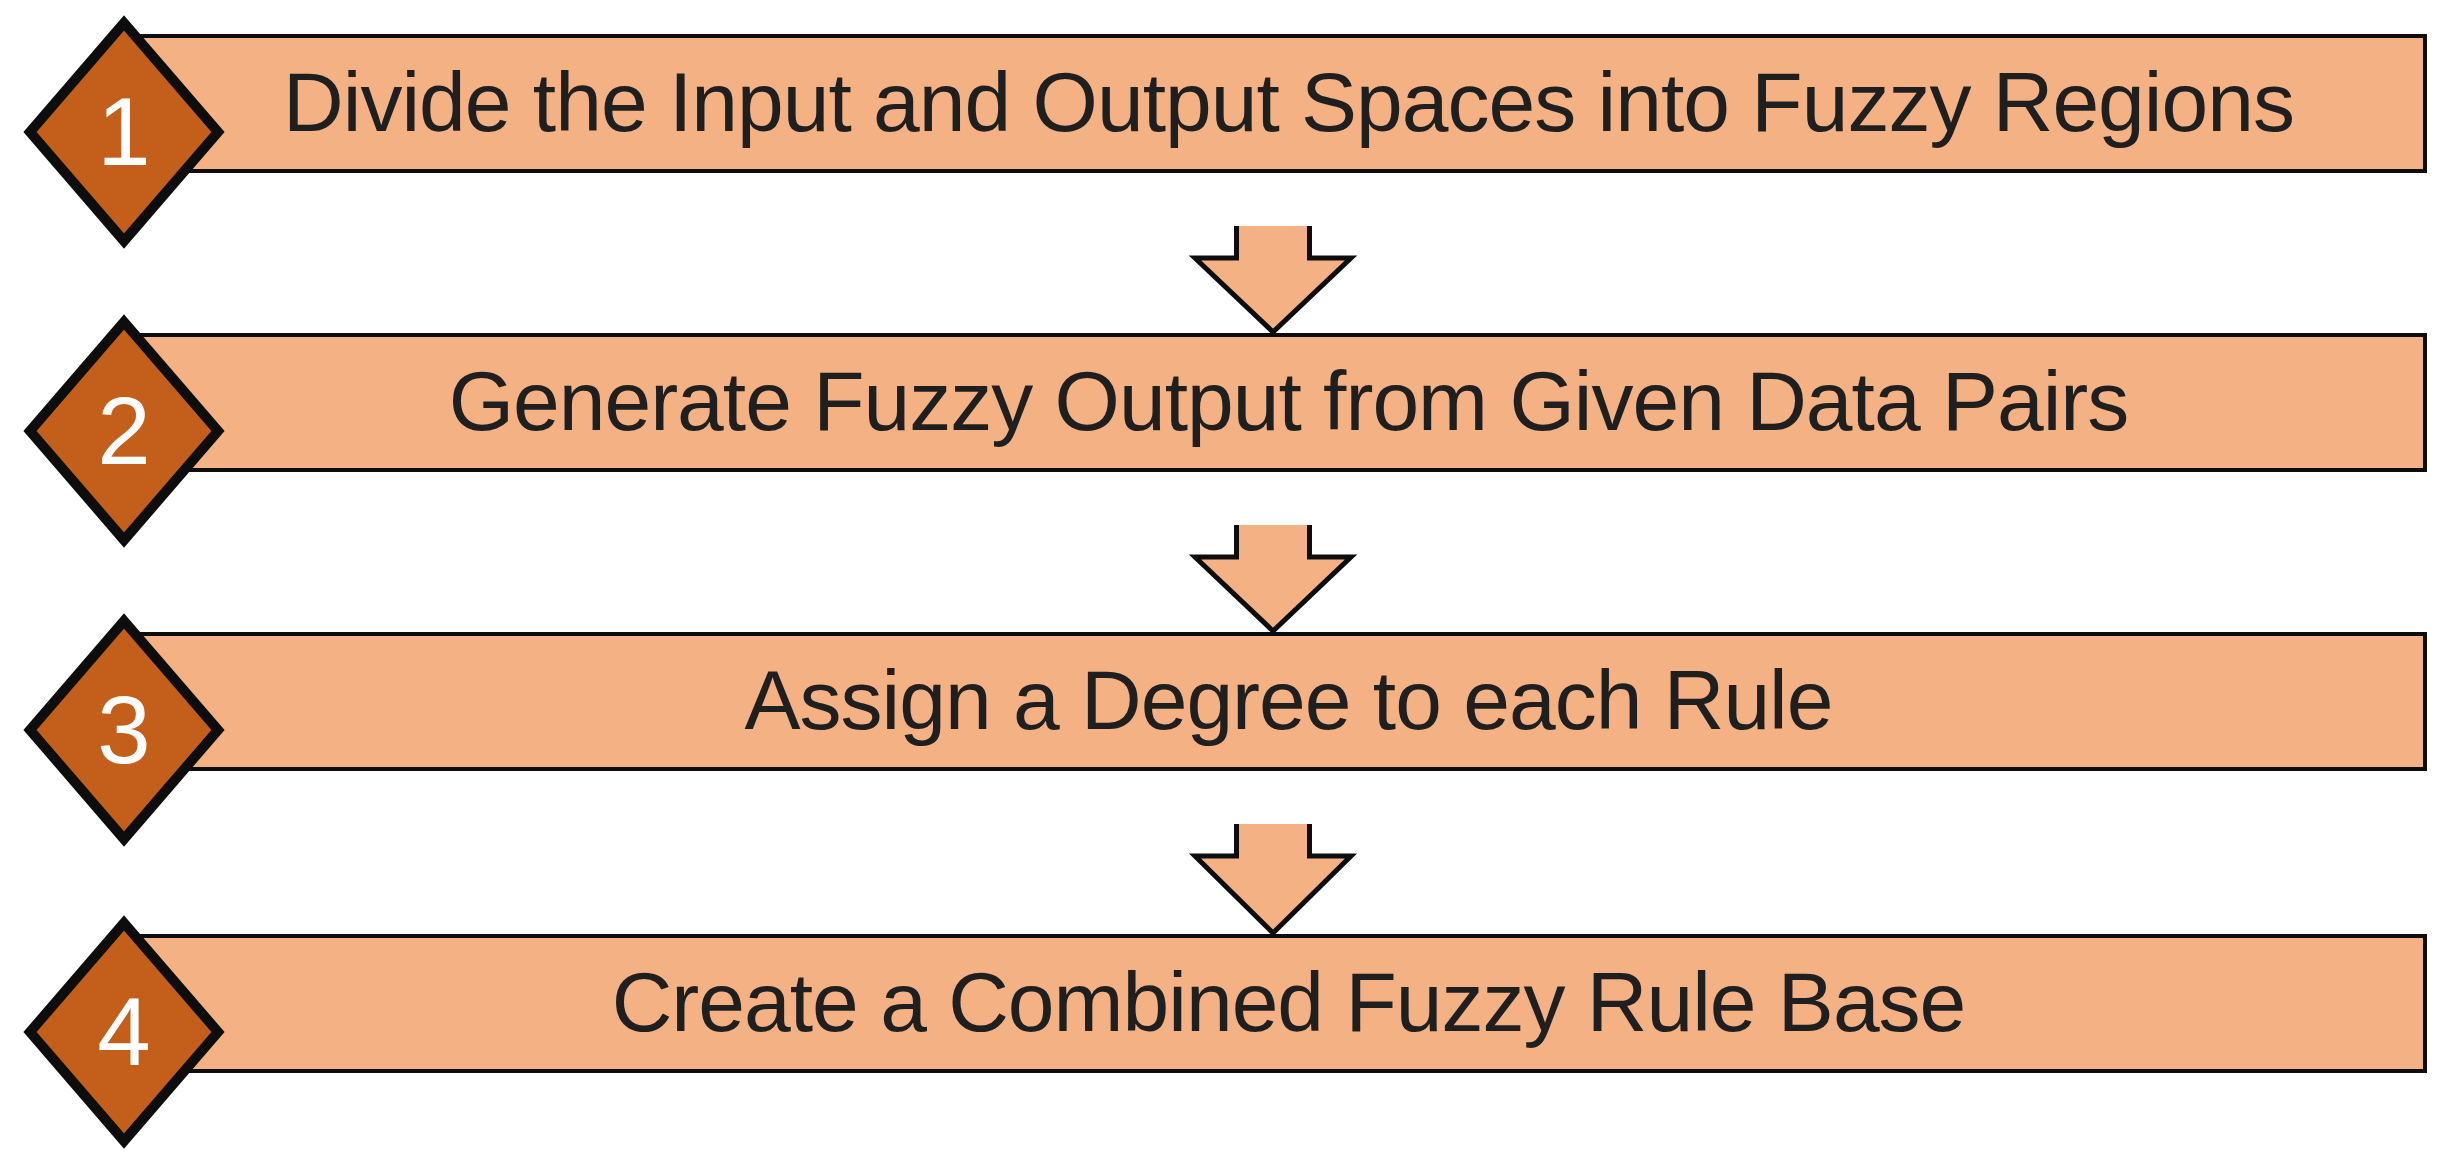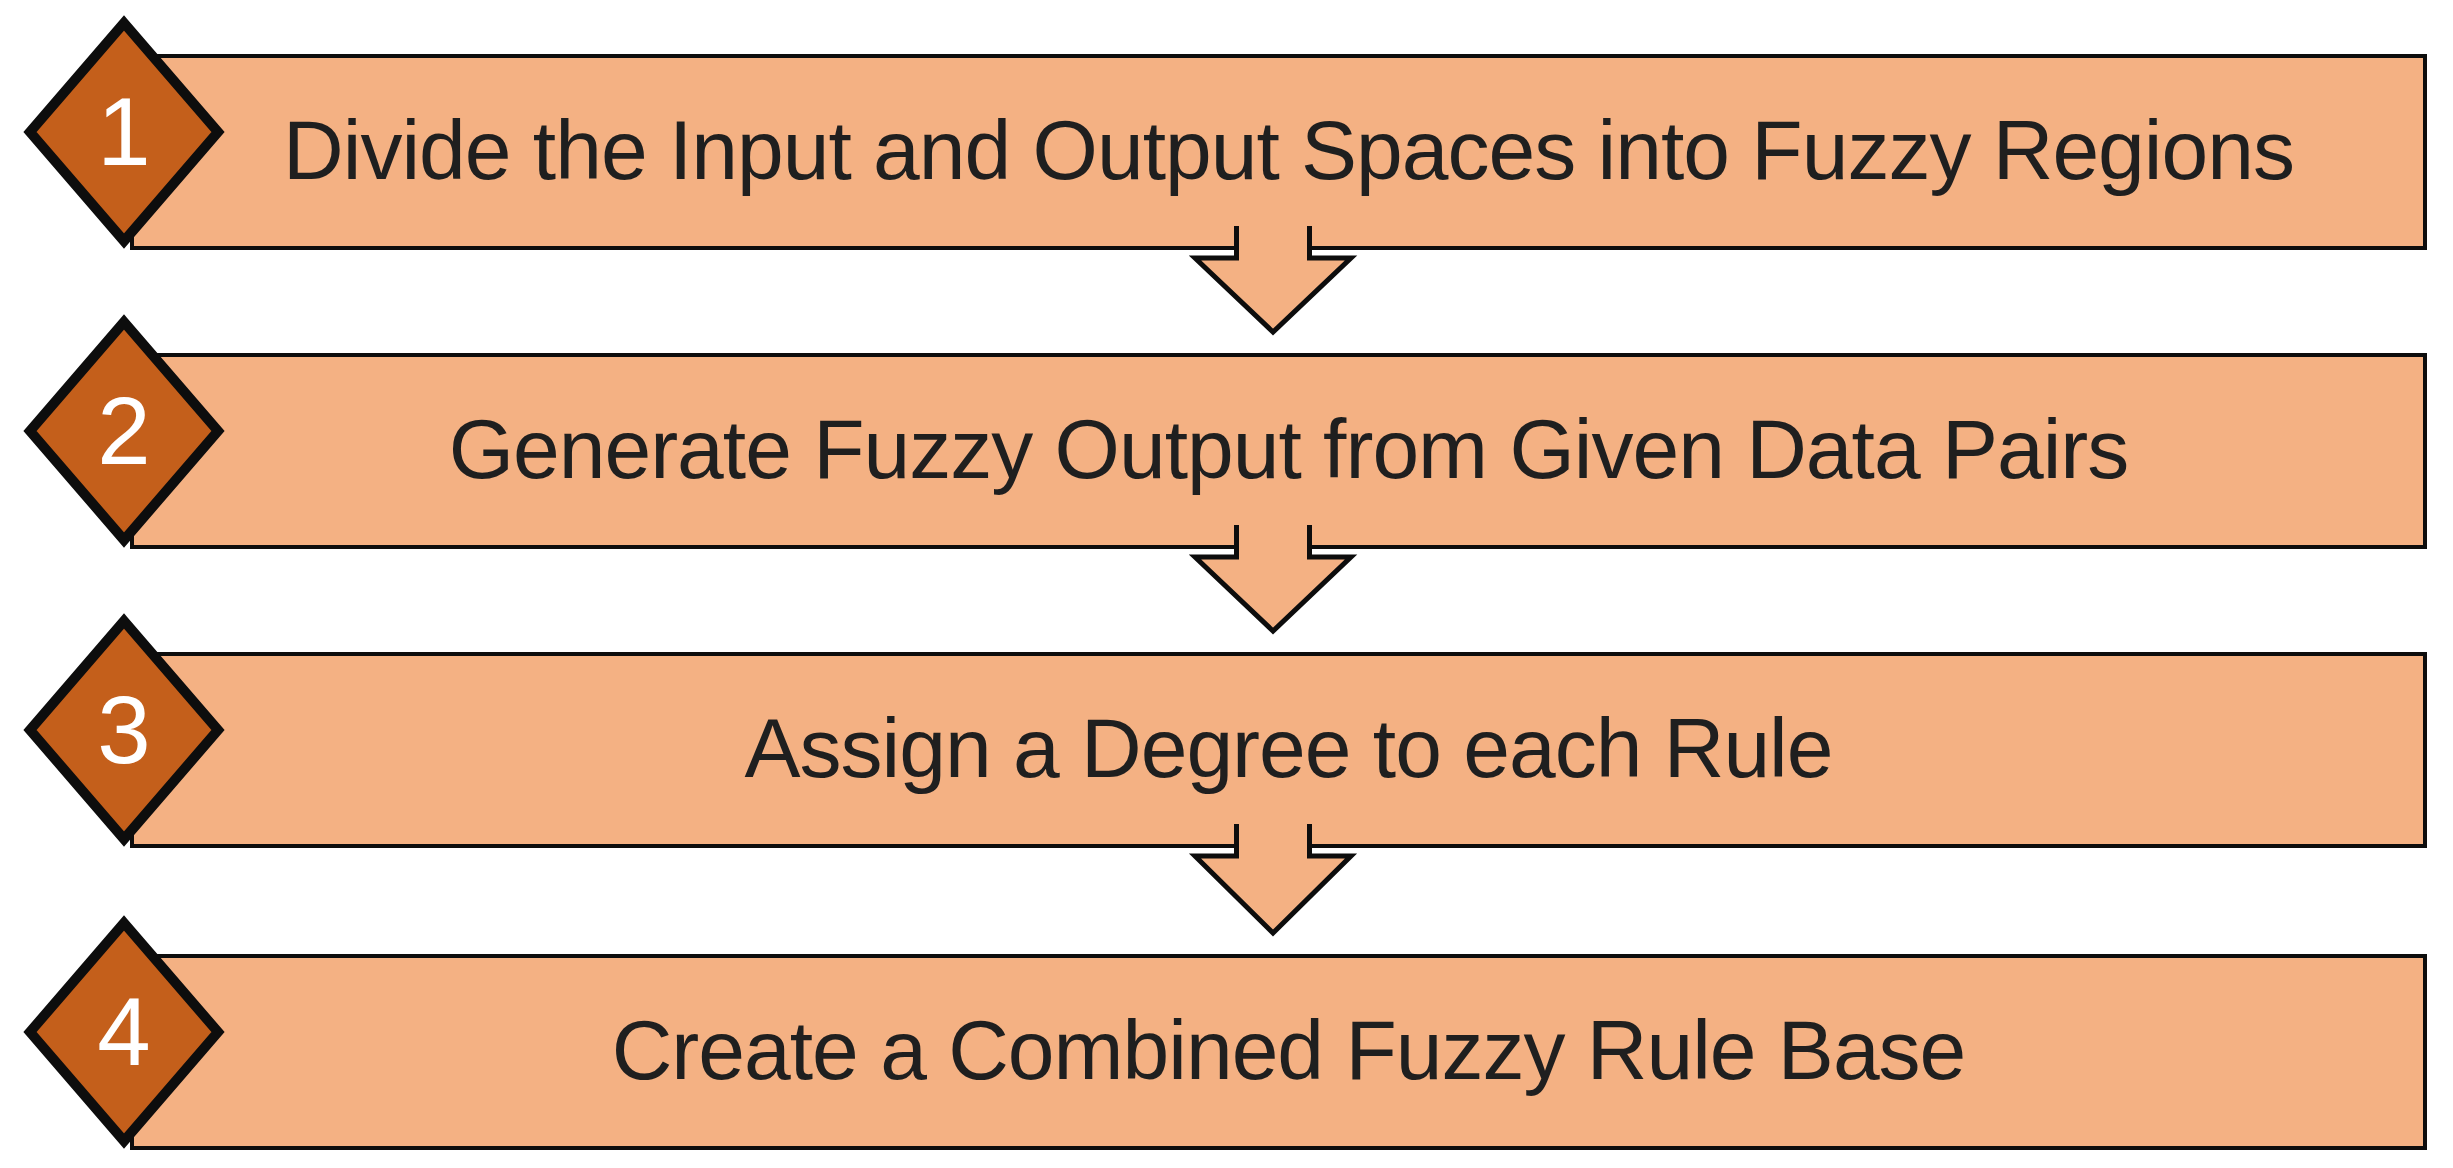--- a/index.html
+++ b/index.html
@@ -13,29 +13,28 @@
     width: 2453px;
     height: 1168px;
     background: var(--background, #ffffff);
     font-family: "Liberation Sans", sans-serif;
     overflow: hidden;
   }
   .bar {
     position: absolute;
     left: 130px;
     width: 2297px;
-    height: 196px;
+    height: 139px;
     box-sizing: border-box;
     background: var(--bar-fill, #F4B183);
     border: 4px solid var(--outline, #0d0d0d);
     display: flex;
     align-items: center;
     justify-content: center;
     padding: 0 110px 0 130px;
-    margin-top: 20px;
   }
   .bar-label {
     font-size: 84px;
     letter-spacing: -1px;
     line-height: 1;
     color: var(--text, #1f1f1f);
     white-space: nowrap;
     transform: translateY(-2px);
   }
   .arrow {

